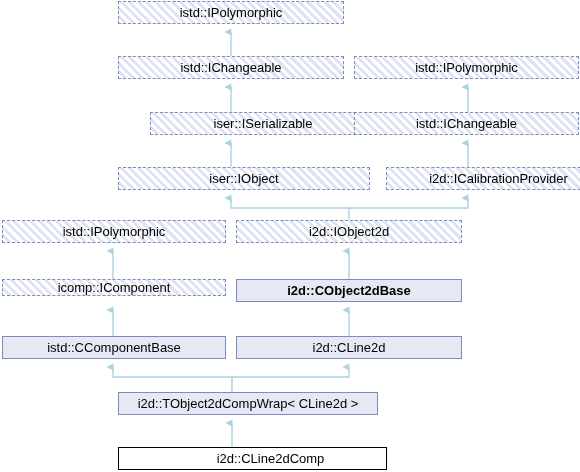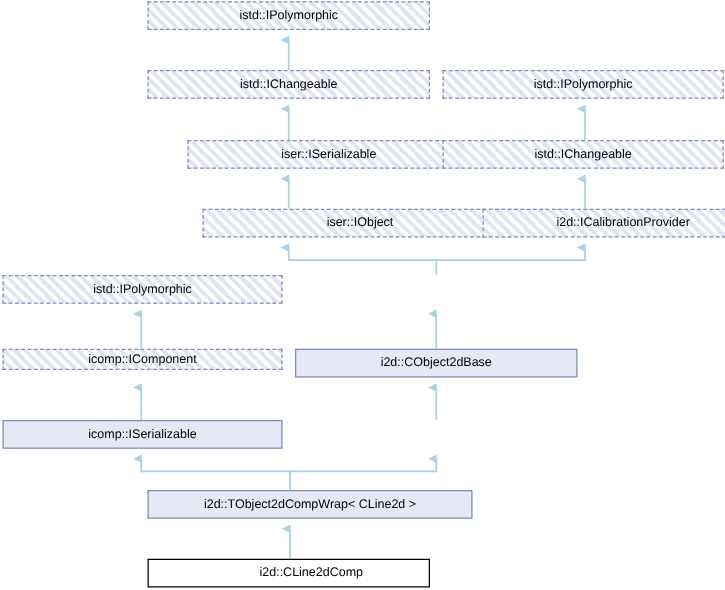--- a/index.html
+++ b/index.html
@@ -32,21 +32,21 @@
     top: 0;
     width: 580px;
     height: 472px;
   }
   .node {
     position: absolute;
     box-sizing: border-box;
     display: flex;
     align-items: center;
     justify-content: center;
-    font-size: 10px;
+    font-size: 13px;
     line-height: 11px;
     color: #000000;
     white-space: nowrap;
     letter-spacing: 0px;
   }
   .node-label {
     display: block;
     padding: 0 3px;
     background: transparent;
   }
@@ -133,48 +133,54 @@
     </div>
 
     <div class="node abstract" style="left:118px; top:112px; width:226px; height:23px;margin-left:32px;">
       <span class="node-label">iser::ISerializable</span>
     </div>
 
     <div class="node abstract" style="left:354px; top:112px; width:225px; height:23px;">
       <span class="node-label">istd::IChangeable</span>
     </div>
 
-    <div class="node abstract" style="left:118px; top:167px; width:252px; height:23px;margin-left:44px;">
+    <div class="node abstract" style="left:118px; top:167px; width:252px; height:23px;">
       <span class="node-label">iser::IObject</span>
     </div>
 
     <div class="node abstract" style="left:354px; top:167px; width:225px; height:23px;margin-left:32px;">
       <span class="node-label">i2d::ICalibrationProvider</span>
     </div>
 
     <div class="node abstract" style="left:2px; top:220px; width:224px; height:23px;">
       <span class="node-label">istd::IPolymorphic</span>
     </div>
 
+    <div class="node abstract" style="left:236px; top:220px; width:226px; height:23px;">
+      <span class="node-label">i2d::IObject2d</span>
+    </div>
 
     <div class="node abstract" style="left:2px; top:279px; width:224px; height:17px;">
       <span class="node-label">icomp::IComponent</span>
     </div>
 
-    <div class="node concrete" style="left:236px; top:279px; width:226px; height:23px;">
+    <div class="node concrete" style="left:236px; top:279px; width:226px; height:23px;font-weight:bold;">
       <span class="node-label">i2d::CObject2dBase</span>
     </div>
 
     <div class="node concrete" style="left:2px; top:336px; width:224px; height:23px;">
-      <span class="node-label">icomp::ISerializable</span>
+      <span class="node-label">istd::CComponentBase</span>
     </div>
 
+    <div class="node concrete" style="left:236px; top:336px; width:226px; height:23px;">
+      <span class="node-label">i2d::CLine2d</span>
+    </div>
 
     <div class="node concrete" style="left:118px; top:392px; width:260px; height:23px;">
       <span class="node-label">i2d::TObject2dCompWrap&lt; CLine2d &gt;</span>
     </div>
 
-    <div class="node current" style="left:118px; top:447px; width:226px; height:23px;padding-left:36px;">
+    <div class="node current" style="left:118px; top:447px; width:269px; height:23px;padding-left:36px;">
       <span class="node-label">i2d::CLine2dComp</span>
     </div>
 
   </div>
 </div>
 
 </body></html>

